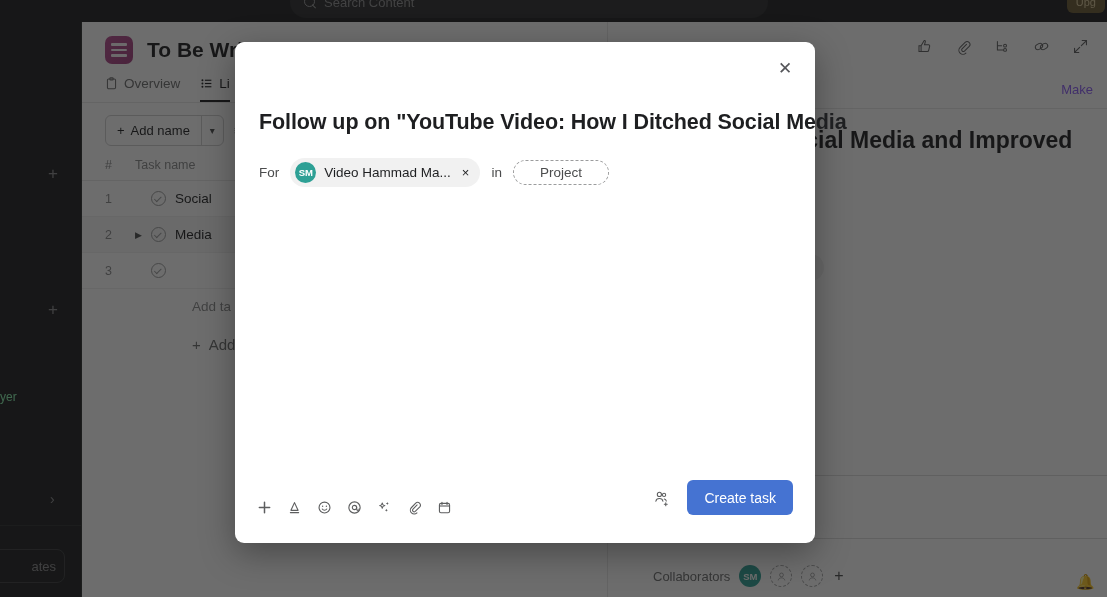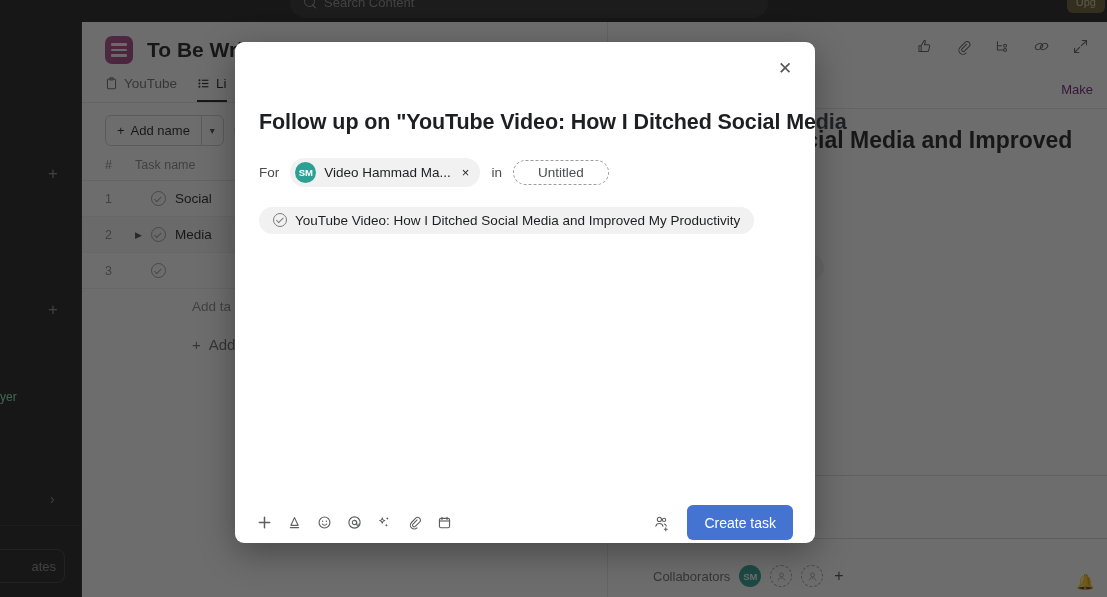--- a/index.html
+++ b/index.html
@@ -141,21 +141,21 @@
   }
   .detail-icons {
     display: flex; justify-content: flex-end; align-items: center;
     gap: 22px; padding: 16px 18px 0 0; color: #5d5e5f;
   }
   .banner-row {
     display: flex; justify-content: space-between; align-items: center;
     margin-top: 16px; padding: 11px 14px; font-size: 13px; color: #4b4c4d;
     border-bottom: 1px solid #e6e6e6;
   }
-  .banner-link { color: #701a75; }
+  .banner-link { color: #8b5cf6; }
   .detail-title {
     padding: 16px 26px 0 26px; font-size: 23px; line-height: 1.32;
     font-weight: 600; color: #1e1f21;
   }
   .detail-field { padding: 14px 26px 0 26px; font-size: 13.5px; color: #6d6e6f; }
   .due-row { display: flex; align-items: center; gap: 16px; padding: 12px 26px 0 26px; }
   .due-val { color: #1e7f54; font-size: 13.5px; }
   .x-mini { color: #6d6e6f; font-size: 13px; }
   .proj-chip-row { padding: 12px 26px 0 18px; }
   .proj-chip {
@@ -226,22 +226,22 @@
   }
   .task-chip {
     display: inline-flex; align-items: center; gap: 8px;
     margin-top: 20px; background: #f1f1f1; border-radius: 15px;
     padding: 6px 14px; font-size: 13.5px; color: #1e1f21;
   }
   .task-chip .circ { margin-right: 0; width: 14px; height: 14px; border-color: #7b7c7d; }
   .task-chip .circ::after { border-color: #7b7c7d; }
 
   .modal-footer {
-    display: flex; align-items: center; justify-content: space-between;
-    padding: 0 22px 3px 22px;
+    display: flex; align-items: flex-end; justify-content: space-between;
+    padding: 0 22px 28px 22px;
   }
   .foot-icons { display: flex; align-items: center; gap: 15px; color: #6d6e6f; }
   .foot-icons > * { cursor: pointer; display: flex; align-items: center; }
   .foot-right { display: flex; align-items: center; gap: 17px; }
   .btn-create {
     background: #4573d2; color: #fff; border: none; border-radius: 6px;
     padding: 0 17px; height: 35px; font-size: 14px; font-weight: 500;
     font-family: "Liberation Sans", sans-serif; cursor: pointer;
   }
   .people-add { color: #5d5e5f; cursor: pointer; display: flex; }
@@ -280,21 +280,21 @@
           </div>
         <div class="proj-title">To Be Wri</div>
       </div>
 
       <div class="tabs">
         <div class="tab">
           <svg width="13" height="13" viewBox="0 0 16 16" fill="none">
             <rect x="3" y="2.5" width="10" height="12" rx="1.5" stroke="#6d6e6f" stroke-width="1.3"></rect>
             <rect x="6" y="1" width="4" height="2.6" rx="0.8" stroke="#6d6e6f" stroke-width="1.3"></rect>
           </svg>
-          <span>YouTube</span>
+          <span>Overview</span>
         </div>
         <div class="tab active">
           <svg width="13" height="13" viewBox="0 0 16 16" fill="none">
             <circle cx="3" cy="4" r="1.2" fill="#1e1f21"></circle>
               <rect x="6" y="3.3" width="8" height="1.4" fill="#1e1f21"></rect>
             <circle cx="3" cy="8" r="1.2" fill="#1e1f21"></circle>
               <rect x="6" y="7.3" width="8" height="1.4" fill="#1e1f21"></rect>
             <circle cx="3" cy="12" r="1.2" fill="#1e1f21"></circle>
               <rect x="6" y="11.3" width="8" height="1.4" fill="#1e1f21"></rect>
           </svg>
@@ -422,27 +422,23 @@
       <div class="modal-title">Follow up on "YouTube Video: How I Ditched Social Media</div>
 
       <div class="for-row">
         <span class="for-label">For</span>
         <span class="person-chip">
           <span class="av sm">SM</span>
           <span>Video Hammad Ma...</span>
           <span class="chip-x">×</span>
         </span>
         <span class="in-label">in</span>
-        <span class="project-pill">Untitled</span>
-      </div>
-
-      <div class="task-chip">
-        <span class="circ"></span>
-        <span>YouTube Video: How I Ditched Social Media and Improved My Productivity</span>
-      </div>
+        <span class="project-pill">Project</span>
+      </div>
+
     </div>
 
     <div class="modal-footer">
       <div class="foot-icons">
         <span>
           <svg width="15" height="15" viewBox="0 0 16 16" fill="none">
             <path d="M8 2.5v11M2.5 8h11" stroke="#5d5e5f" stroke-width="1.6" stroke-linecap="round"></path>
           </svg>
         </span>
         <span>

